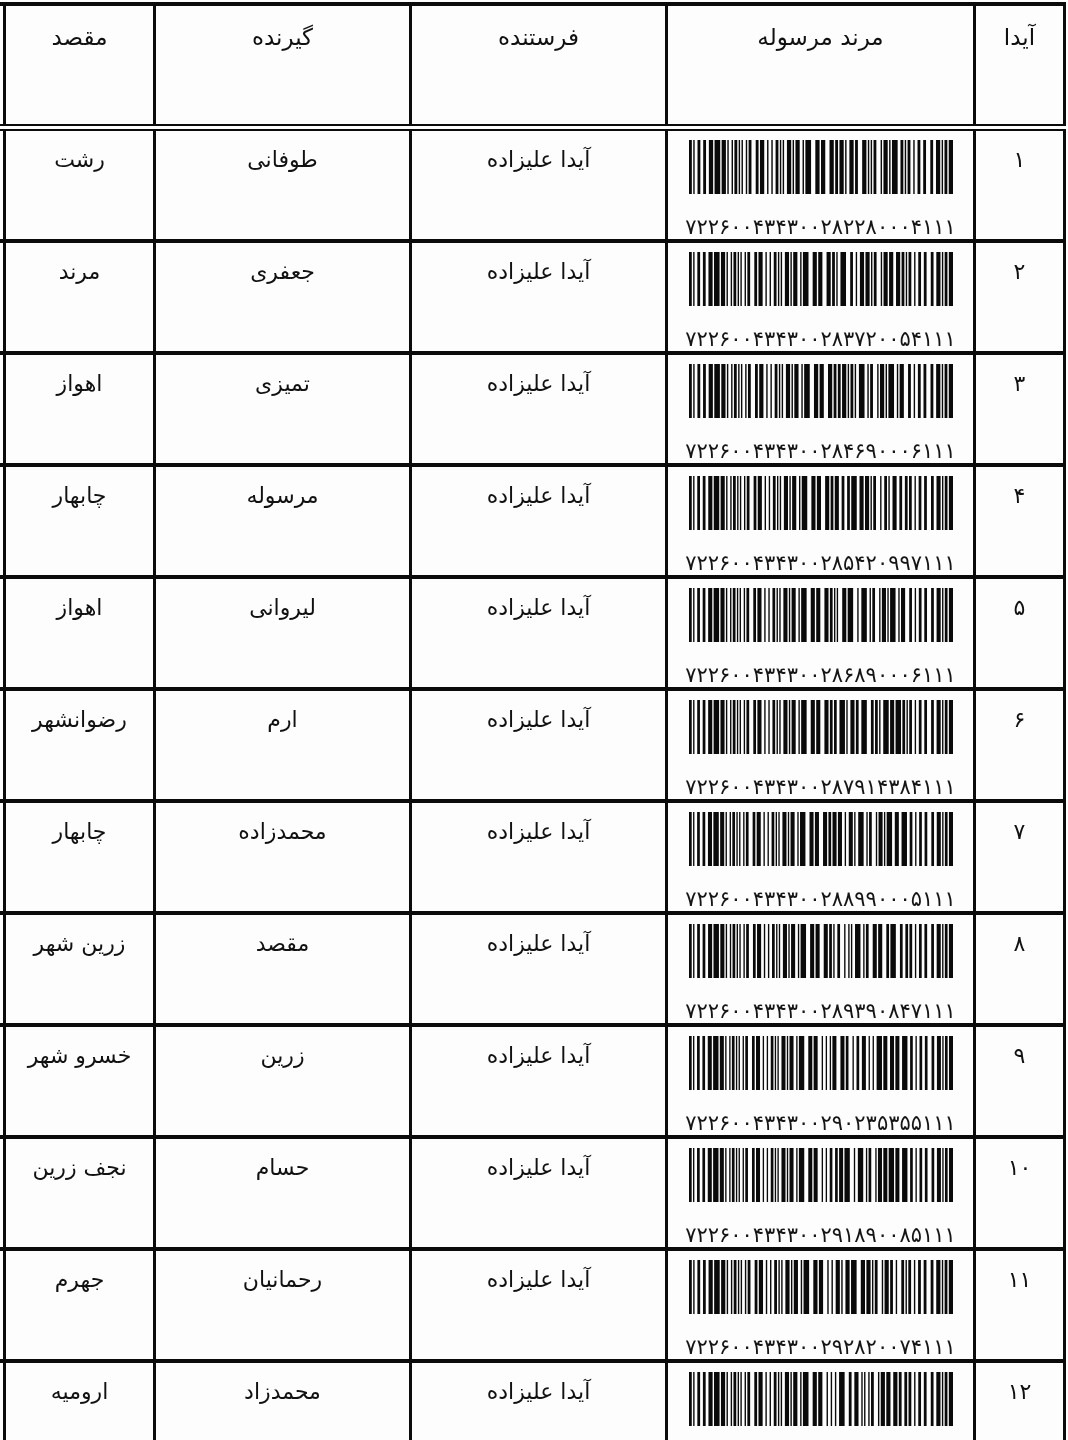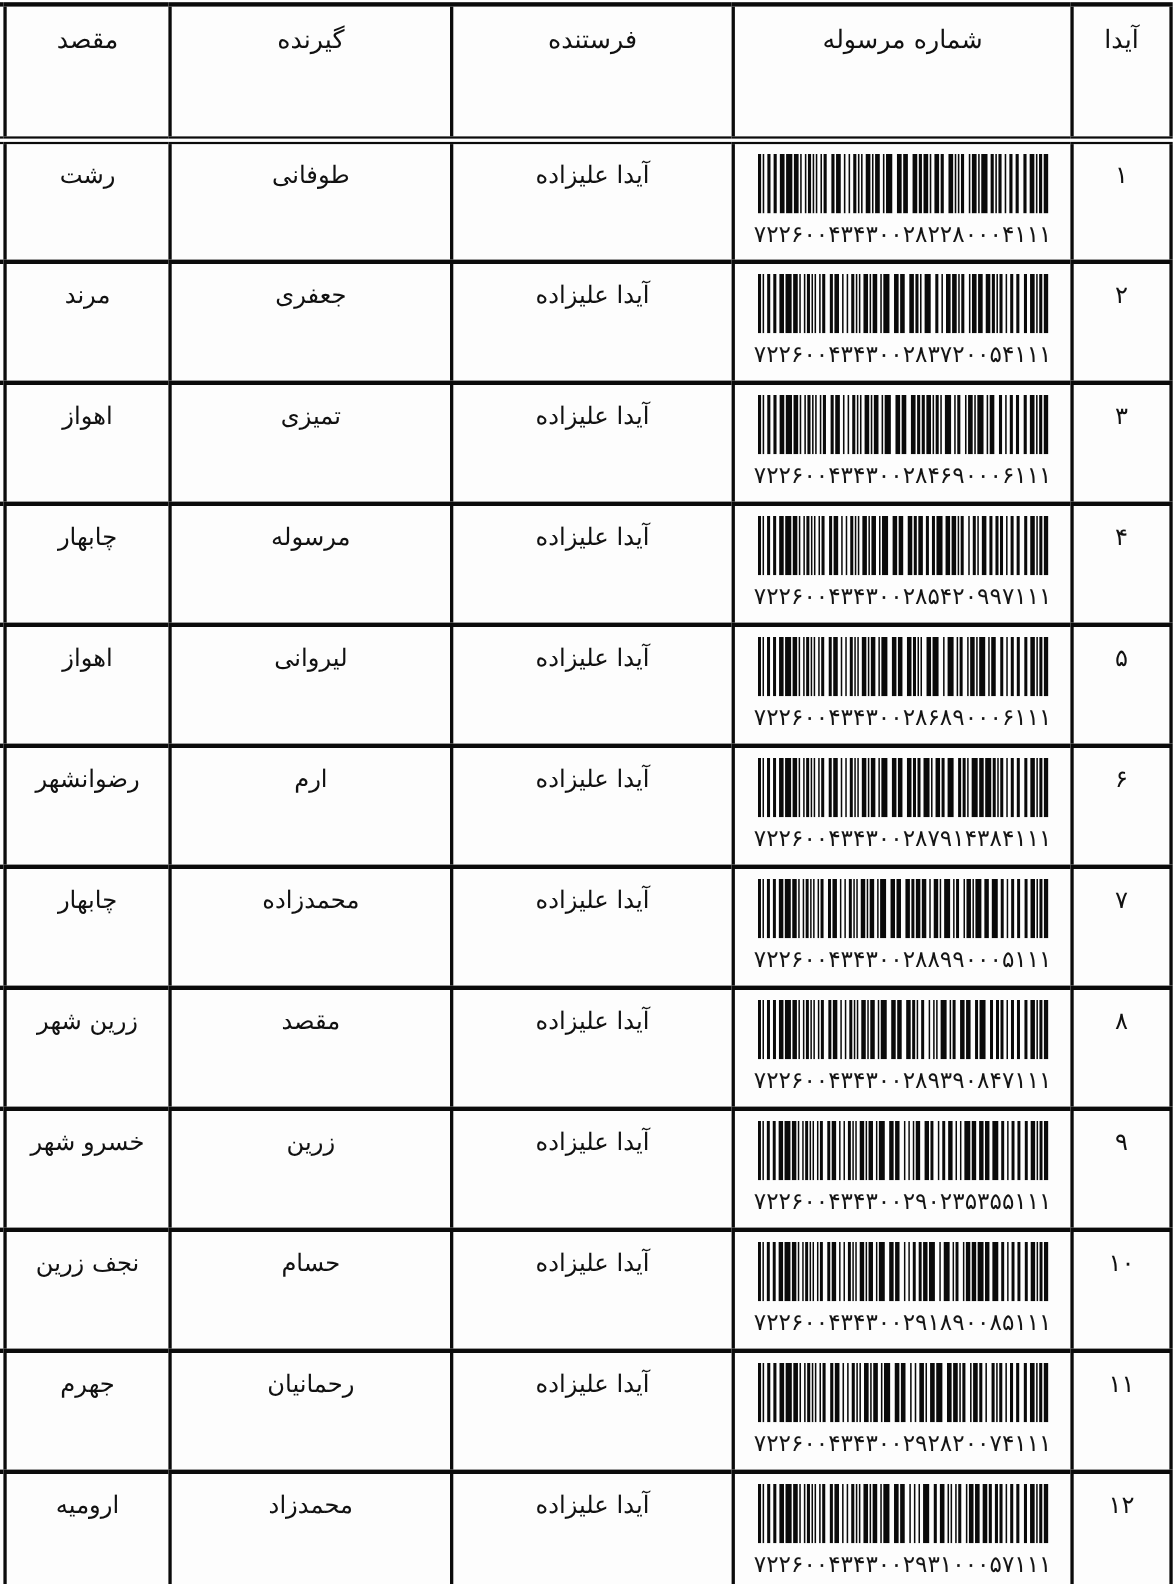--- a/index.html
+++ b/index.html
@@ -32,41 +32,41 @@
   tbody tr{height:110px}
   td{font-size:22px;padding-top:16px}
   td.cut,th.cut{border-left:none;padding:0}
   td.track-cell{padding-top:9px}
   .barcode{
     width:264px;height:54px;margin:0 auto;
   }
   .barcode svg{display:block}
   .barcode rect{fill:#0a0a0a}
   .track-num{
-    margin-top:7px;font-size:21px;letter-spacing:1px;
+    margin-top:21px;font-size:21px;letter-spacing:1px;
     white-space:nowrap;direction:ltr;text-align:center;color:#151515;
   }
   .rownum{font-size:22px}
 </style>
 </head>
 <body>
 
 <table>
   <colgroup>
     <col class="c-row">
       <col class="c-track">
       <col class="c-sender">
     <col class="c-receiver">
       <col class="c-dest">
       <col class="c-cut">
   </colgroup>
   <thead>
     <tr>
       <th>آیدا</th>
-      <th>شماره مرسوله</th>
+      <th>مرند مرسوله</th>
       <th>فرستنده</th>
       <th>گیرنده</th>
       <th>مقصد</th>
       <th class="cut"></th>
     </tr>
   </thead>
   <tbody id="rows-body">
   <tr>
     <td class="rownum">۱</td>
     <td class="track-cell">

